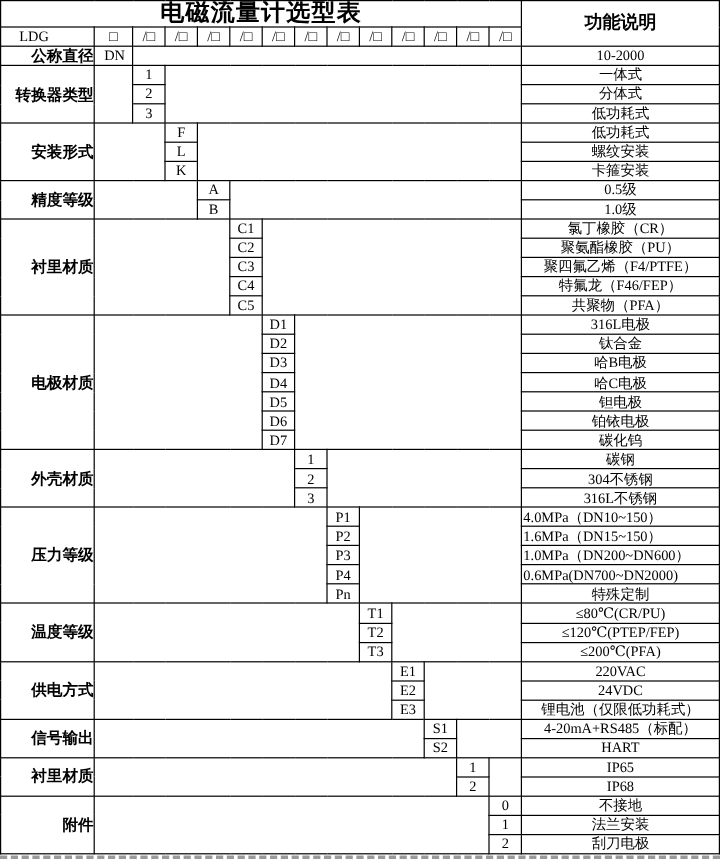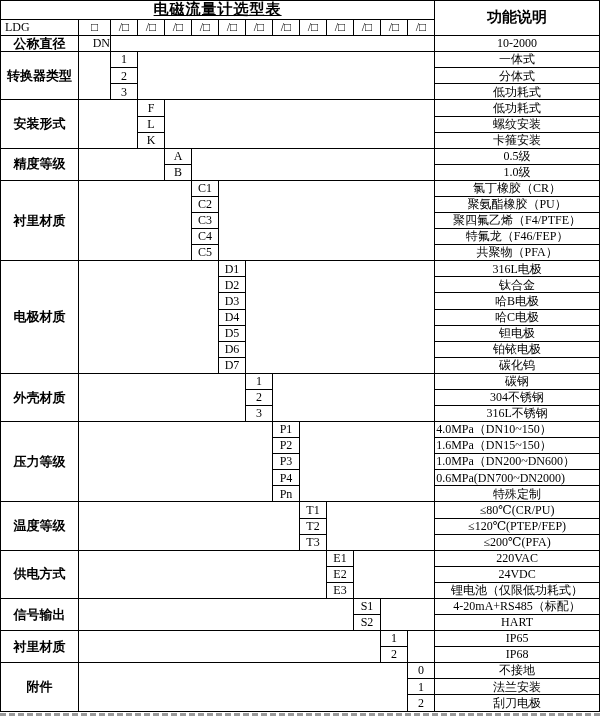--- a/index.html
+++ b/index.html
@@ -3,27 +3,27 @@
 <meta charset="utf-8">
 <style>
   html,body{margin:0;padding:0;background:#fff;}
   .wrap{width:600px;height:716px;box-sizing:border-box;border-bottom:3px dashed #9a9a9a;overflow:hidden;}
   table{width:600px;height:712px;border-collapse:collapse;table-layout:fixed;
         font-family:"Liberation Serif","DejaVu Serif",serif;color:#000;}
   td{border:1px solid #000;padding:0;margin:0;overflow:hidden;white-space:nowrap;
      font-size:12px;line-height:1.05;text-align:center;vertical-align:middle;}
   tr{height:16px;}
   .row-title{height:19px;}
-  .title{font-weight:bold;font-size:15px;letter-spacing:1px;text-decoration:underline;}
+  .title{font-weight:bold;font-size:20px;letter-spacing:1px;}
   .func-header{font-weight:bold;font-size:15px;}
-  .sec-label{font-weight:bold;font-size:13px;}
-  .model-prefix{text-align:left;padding-left:4px;}
+  .sec-label{font-weight:bold;font-size:13px;text-align:right;}
+  .model-prefix{text-align:left;padding-left:15px;}
   .model-box{font-size:12px;}
   .code{font-size:12px;}
-  .code.left{text-align:right;padding-left:2px;}
+  .code.left{text-align:center;padding-left:2px;}
   .desc{font-size:12px;}
   .desc.left{text-align:left;padding-left:1px;}
   .spacer{background:#fff;}
 </style>
 </head>
 <body>
 
 <div class="wrap">
   <table>
     <colgroup>

